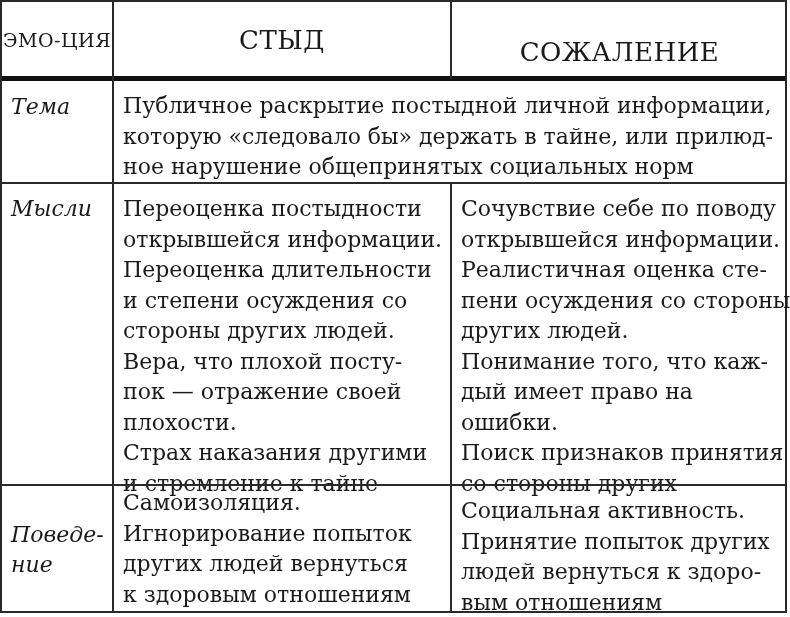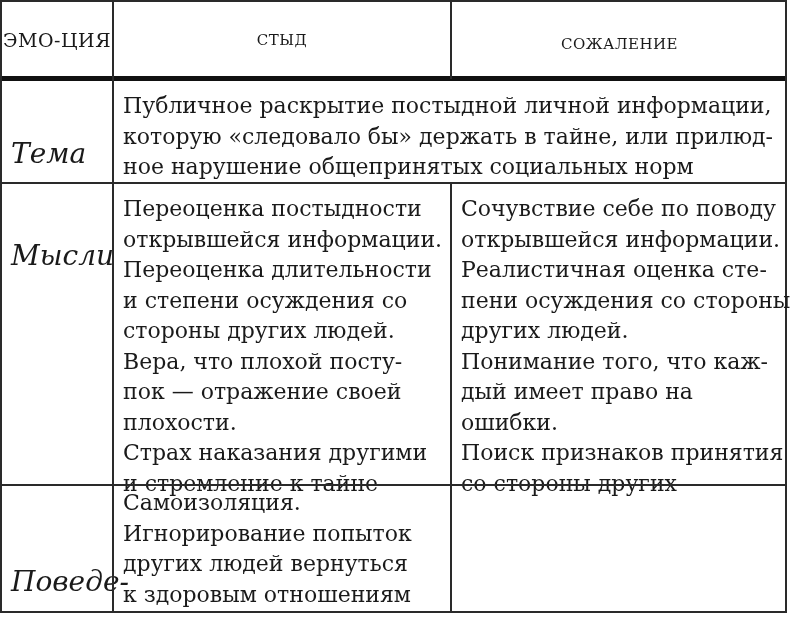--- a/index.html
+++ b/index.html
@@ -10,36 +10,36 @@
       border: 2px solid #2a2a2a;
       box-sizing: border-box;
       font-family: "DejaVu Serif", "Liberation Serif", serif;
       color: #1a1a1a;
     }
     .cell { position: absolute; box-sizing: border-box; }
     .vline { position: absolute; width: 2px; background: #2a2a2a; }
     .hline { position: absolute; height: 2px; background: #2a2a2a; left: 0; right: 0; }
     .hline.thick { height: 5px; background: #111; }
     .hdr { display: flex; align-items: center; justify-content: center; text-align: center;
-           font-size: 15px; letter-spacing: 0.5px; }
+           font-size: 26px; letter-spacing: 0.5px; }
     .hdr-emo { font-size: 19px; line-height: 30px; flex-direction: row; }
-    .label { font-style: italic; font-size: 28px; line-height: 30px; padding: 10px 0 0 9px; margin-top: 47px; }
+    .label { font-style: italic; font-size: 22px; line-height: 30px; padding: 10px 0 0 9px; }
     .body-text { font-size: 22px; line-height: 30.5px; padding: 10px 8px 0 9px; white-space: pre; }
   </style>
 </head>
 <body>
 
 <div class="tbl">
 
   <div class="cell hdr hdr-emo" style="left:0;top:0;width:110px;height:75px;">
     <span>ЭМО-</span>
     <span>ЦИЯ</span>
   </div>
   <div class="cell hdr" style="left:112px;top:0;width:336px;height:75px;">СТЫД</div>
-  <div class="cell hdr" style="left:450px;top:4px;width:335px;height:75px;">СОЖАЛЕНИЕ</div>
+  <div class="cell hdr" style="left:450px;top:12px;width:335px;height:75px;">СОЖАЛЕНИЕ</div>
 
   <div class="hline thick" style="top:74px;"></div>
 
   <div class="cell label" style="left:0;top:80px;width:110px;height:100px;">Тема</div>
   <div class="cell body-text" style="left:112px;top:80px;width:673px;height:100px;padding-top:9px;">Публичное раскрытие постыдной личной информации,
 которую «следовало бы» держать в тайне, или прилюд-
 ное нарушение общепринятых социальных норм</div>
 
   <div class="hline" style="top:180px;"></div>
 
@@ -62,22 +62,27 @@
 Понимание того, что каж-
 дый имеет право на
 ошибки.
 Поиск признаков принятия
 со стороны других</div>
 
   <div class="hline" style="top:482px;"></div>
 
   <div class="cell label" style="left:0;top:508px;width:110px;height:125px;">
     <div>Поведе-</div>
+    <div>ние</div>
   </div>
   <div class="cell body-text" style="left:112px;top:476px;width:336px;height:125px;">Самоизоляция.
 Игнорирование попыток
 других людей вернуться
 к здоровым отношениям</div>
+  <div class="cell body-text" style="left:450px;top:484px;width:335px;height:125px;">Социальная активность.
+Принятие попыток других
+людей вернуться к здоро-
+вым отношениям</div>
 
   <div class="vline" style="left:110px;top:0;height:609px;"></div>
   <div class="vline" style="left:448px;top:0;height:77px;"></div>
   <div class="vline" style="left:448px;top:180px;height:429px;"></div>
 </div>
 
 </body></html>

